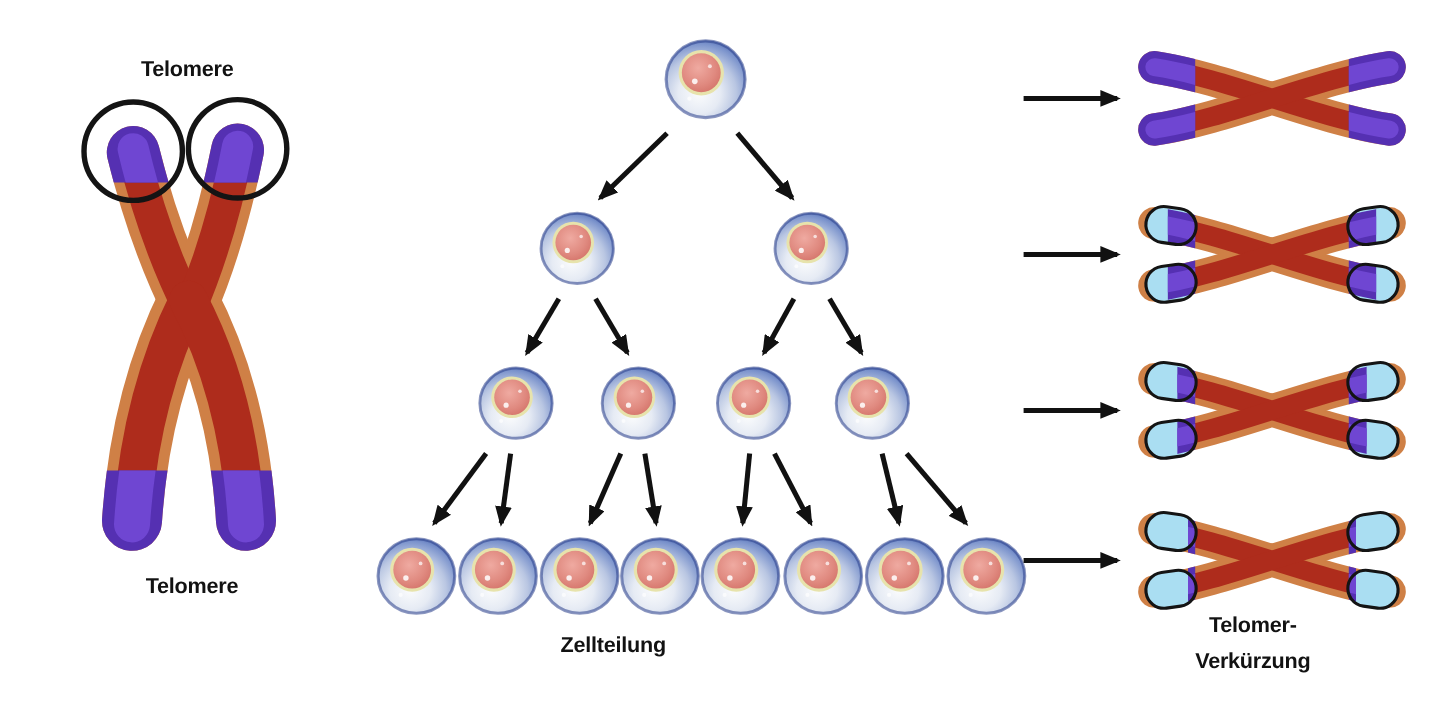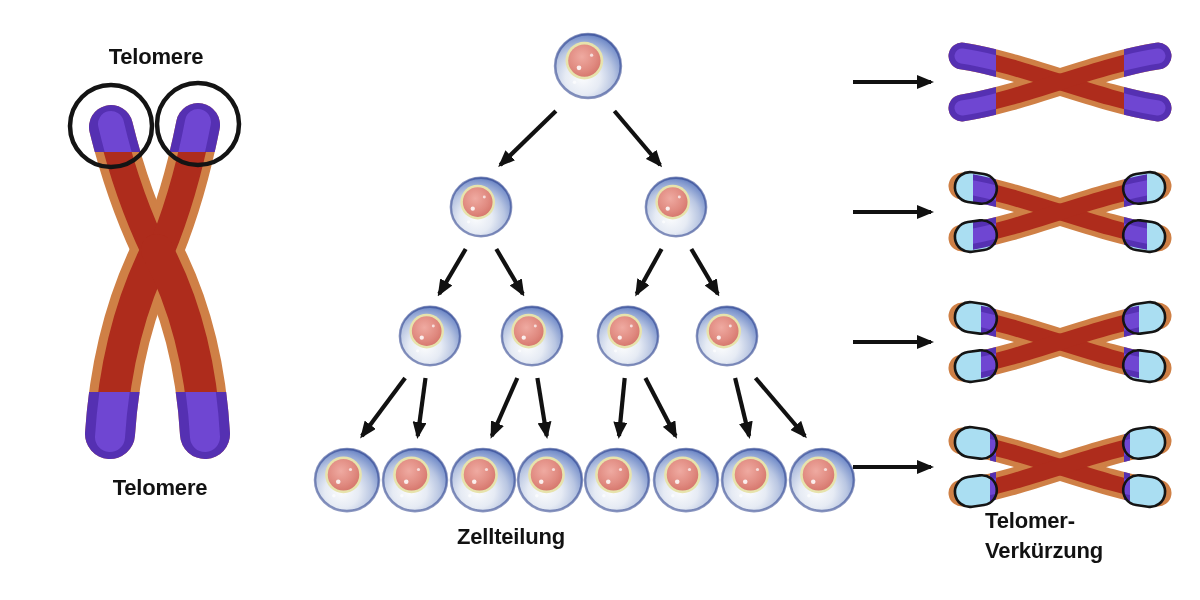--- a/index.html
+++ b/index.html
@@ -4,22 +4,22 @@
 <style>
   html,body{margin:0;padding:0;background:#fff;}
   .canvas{
     position:relative;width:1200px;height:600px;overflow:hidden;
     background:var(--background,#fff);
     font-family:"Liberation Sans", sans-serif;
   }
   svg{position:absolute;left:0;top:0;}
   .lbl{
     position:absolute;transform:translateX(-50%);
-    font-weight:700;color:var(--text,#111);font-size:22px;
-    letter-spacing:-0.2px;white-space:pre-line;line-height:30px;
+    font-weight:700;color:var(--text,#111);font-size:18px;
+    letter-spacing:-0.2px;text-align:center;white-space:pre-line;line-height:30px;
   }
   #lbl-telomere{left:156px;top:42px;}
   #lbl-chromosom{left:160px;top:473px;}
   #lbl-zellteilung{left:511px;top:522px;}
   #lbl-shortening{left:1044px;top:506px;}
   .arrow{stroke:var(--arrow,#111);stroke-width:4.2;fill:none;}
   .chromoOuterU{stroke:var(--chromosome_body_edge,#cf8046);stroke-width:44;stroke-linecap:round;fill:none;}
   .chromoInnerU{stroke:var(--chromosome_body_core,#ae2c1c);stroke-width:27;stroke-linecap:round;fill:none;}
   .chromoOuterL{stroke:var(--chromosome_body_edge,#cf8046);stroke-width:50;stroke-linecap:round;fill:none;}
   .chromoInnerL{stroke:var(--chromosome_body_core,#ae2c1c);stroke-width:32;stroke-linecap:round;fill:none;}

